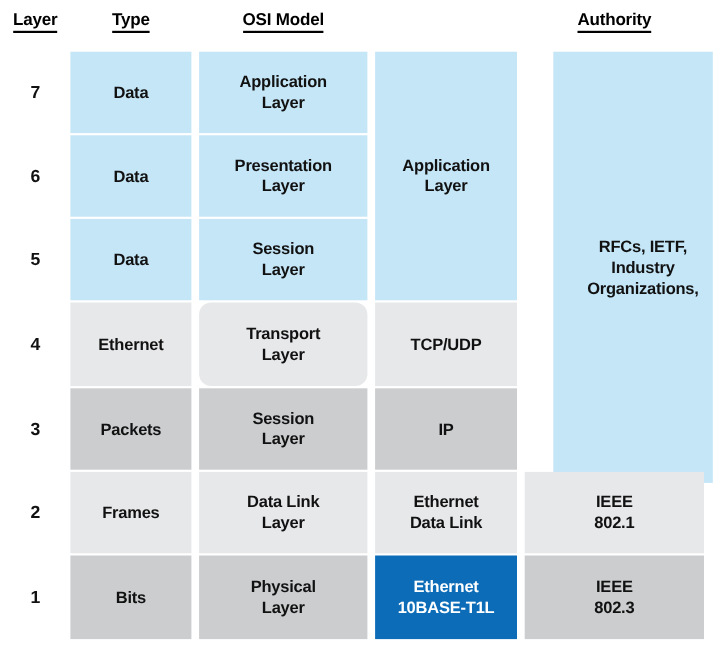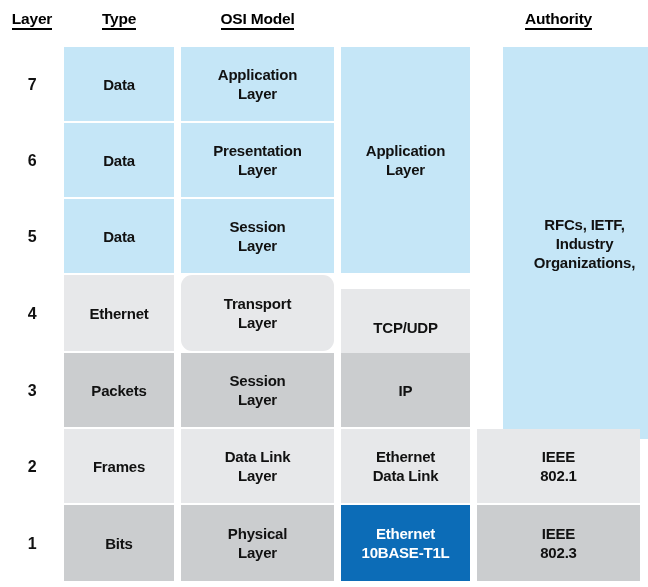--- a/index.html
+++ b/index.html
@@ -150,21 +150,21 @@
       <span class="txt">Layer</span>
     </div>
   </div>
 
   <div class="cell blue" style="left:341px; top:47px; width:129px; height:226px;">
     <div>
       <span class="txt">Application</span>
       <span class="txt">Layer</span>
     </div>
   </div>
-  <div class="cell gray-l" style="left:341px; top:289px; width:129px; height:76px;">TCP/UDP</div>
+  <div class="cell gray-l" style="left:341px; top:275px; width:129px; height:76px;">TCP/UDP</div>
   <div class="cell gray-d" style="left:341px; top:353px; width:129px; height:74px;">IP</div>
   <div class="cell gray-l" style="left:341px; top:429px; width:129px; height:74px;">
     <div>
       <span class="txt">Ethernet</span>
       <span class="txt">Data Link</span>
     </div>
   </div>
   <div class="cell accent" style="left:341px; top:505px; width:129px; height:76px;">
     <div>
       <span class="txt">Ethernet</span>

